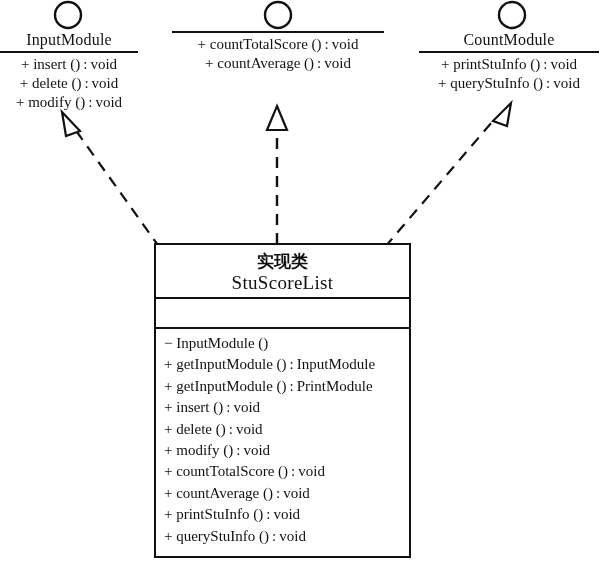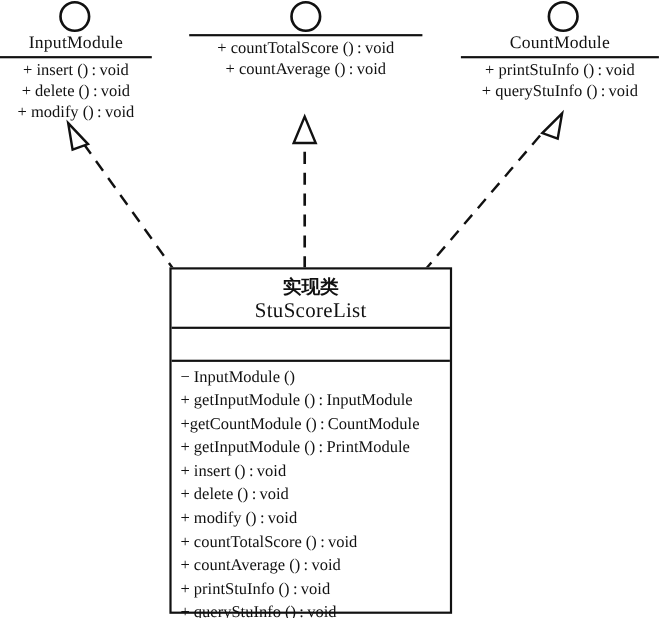--- a/index.html
+++ b/index.html
@@ -150,21 +150,20 @@
 
   <div class="classbox" style="left:154px; top:243px; width:257px; height:315px;">
     <div class="cb-header">
       <div class="cb-stereo">实现类</div>
       <div class="cb-name">StuScoreList</div>
     </div>
     <div class="cb-attrs"></div>
     <div class="cb-ops">
       <div class="op">− InputModule ()</div>
       <div class="op">+ getInputModule () : InputModule</div>
-      <div class="op">+getCountModule () : CountModule</div>
       <div class="op">+ getInputModule () : PrintModule</div>
       <div class="op">+ insert () : void</div>
       <div class="op">+ delete () : void</div>
       <div class="op">+ modify () : void</div>
       <div class="op">+ countTotalScore () : void</div>
       <div class="op">+ countAverage () : void</div>
       <div class="op">+ printStuInfo () : void</div>
       <div class="op">+ queryStuInfo () : void</div>
     </div>
   </div>

